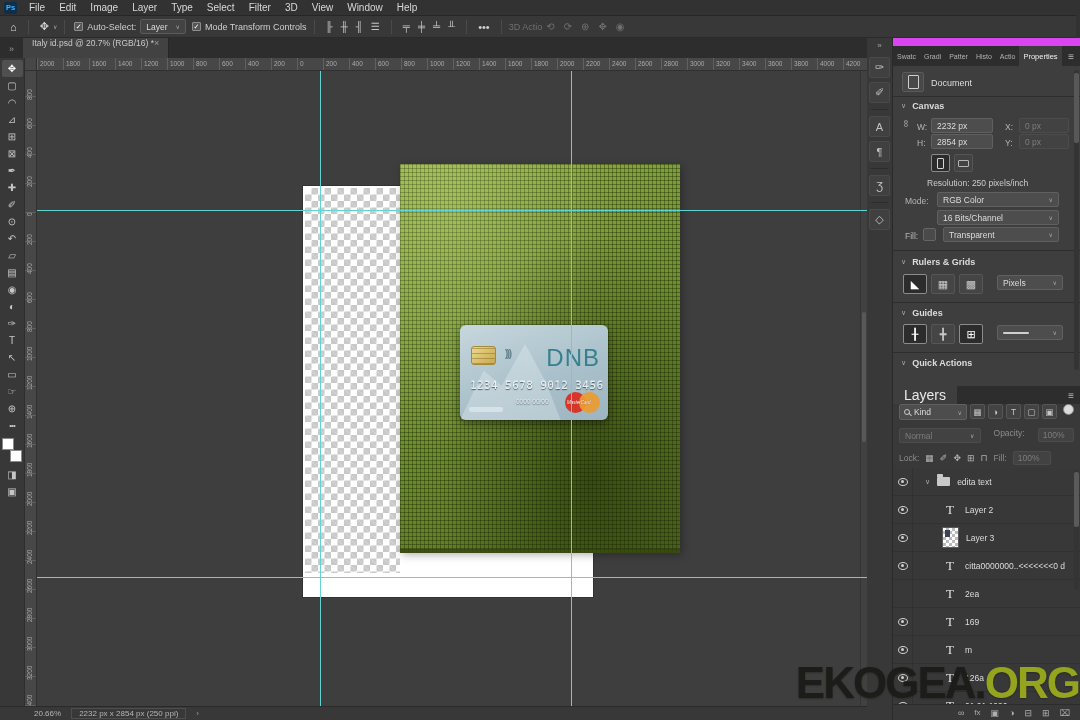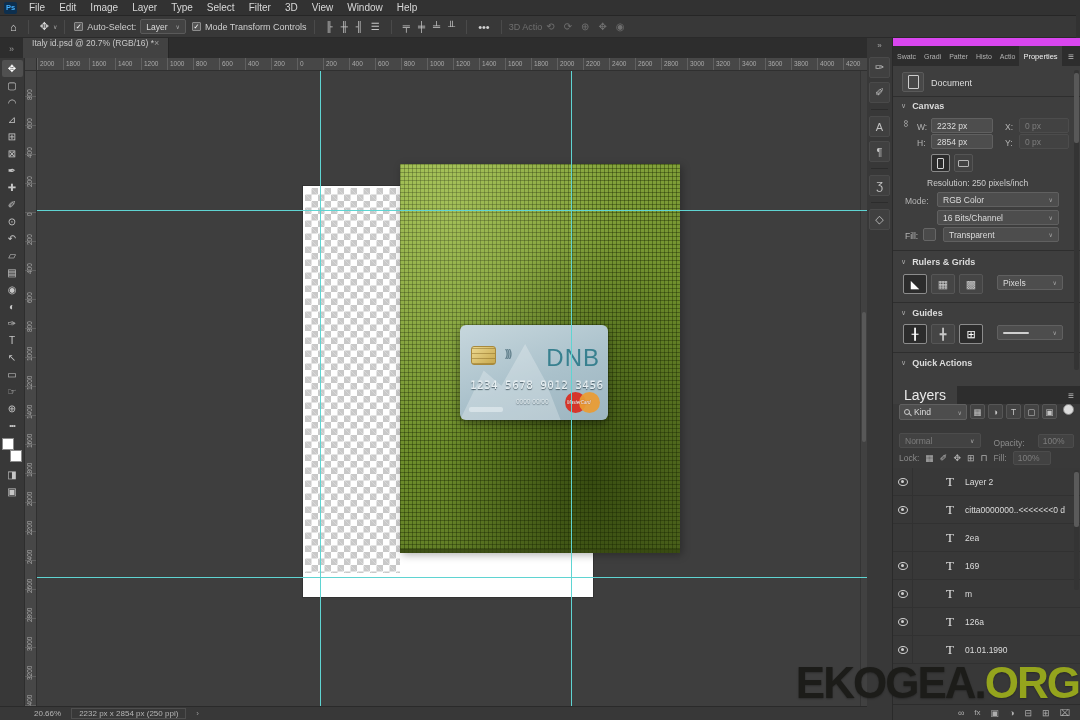--- a/index.html
+++ b/index.html
@@ -111,21 +111,21 @@
 .layers-tabbar{height:18px;background:#2d2d2d;display:flex}
 .ltab{background:#3e3e3e;color:#eaeaea;font-size:14px;padding:0 11px;display:flex;align-items:center}
 .lmenu{margin-left:auto;color:#b8b8b8;padding:0 6px;display:flex;align-items:center;font-size:10px}
 .kind-row{height:24px;display:flex;align-items:flex-start;padding:0 6px;gap:3px}
 .kind-dd{width:72px;height:16px;background:#4d4d4d;border:1px solid #606060;border-radius:2px;display:flex;align-items:center;gap:4px;padding:0 4px;font-size:8.5px;color:#ddd}
 .kind-dd .caret{margin-left:auto}
 .mag{width:6px;height:6px;border:1.4px solid #c8c8c8;border-radius:50%;position:relative;flex:0 0 6px}
 .mag::after{content:'';position:absolute;width:4px;height:1.4px;background:#c8c8c8;transform:rotate(45deg);right:-3px;bottom:-1px}
 .fbtn{width:15px;height:15px;border:1px solid #565656;background:#434343;border-radius:2px;color:#c5c5c5;font-size:8.5px;display:flex;align-items:center;justify-content:center;flex:0 0 15px}
 .fbtn.circle{width:11px;height:11px;border-radius:50%;background:#dcdcdc;border-color:#888;flex:0 0 11px;margin-left:3px}
-.blend-row{height:20px;display:flex;align-items:flex-end;padding:0 6px;gap:13px;font-size:8.5px;color:#8b8b8b}
+.blend-row{height:20px;display:flex;align-items:flex-start;padding:0 6px;gap:13px;font-size:8.5px;color:#8b8b8b}
 .blend-dd{width:86px;height:15px;background:#424242;border:1px solid #4c4c4c;border-radius:2px;display:flex;align-items:center;padding:0 5px;color:#7d7d7d;gap:4px}
 .blend-dd .caret{margin-left:auto}
 .sfld{height:14px;background:#424242;border:1px solid #4c4c4c;border-radius:2px;display:flex;align-items:center;padding:0 4px;color:#7d7d7d;width:38px}
 .lock-row{height:20px;display:flex;align-items:center;padding:0 6px;gap:6px;font-size:8.5px;color:#8b8b8b}
 .lock-ic{color:#b2b2b2;font-size:9px}
 .layers-list{position:absolute;top:82px;left:0;right:0;bottom:16px;overflow:hidden;background:#383838}
 .lscroll{position:absolute;right:1px;top:84px;width:5px;height:120px;background:#343434;border-radius:2px}
 .lscroll i{position:absolute;left:0;right:0;top:2px;height:55px;background:#5a5a5a;border-radius:2px}
 .layer-row{height:28px;display:flex;align-items:center;border-bottom:1px solid #313131;gap:7px}
 .eye-cell{width:20px;flex:0 0 20px;height:100%;display:flex;align-items:center;justify-content:center;border-right:1px solid #313131}
@@ -570,23 +570,39 @@
           <div class="sfld">
               <span>100%</span>
             </div>
         </div>
 
         <div class="layers-list">
           <div class="layer-row">
             <span class="eye-cell">
                 <span class="eye"></span>
               </span>
+            <span class="gcaret">∨</span>
+            <span class="folder"></span>
+            <span class="layer-name">edita text</span>
+          </div>
+          <div class="layer-row">
+            <span class="eye-cell">
+                <span class="eye"></span>
+              </span>
             <span class="ind"></span>
               <span class="tthumb">T</span>
             <span class="layer-name">Layer 2</span>
+          </div>
+          <div class="layer-row">
+            <span class="eye-cell">
+                <span class="eye"></span>
+              </span>
+            <span class="ind"></span>
+              <span class="pthumb"></span>
+            <span class="layer-name">Layer 3</span>
           </div>
           <div class="layer-row">
             <span class="eye-cell">
                 <span class="eye"></span>
               </span>
             <span class="ind"></span>
               <span class="tthumb">T</span>
             <span class="layer-name">citta0000000..&lt;&lt;&lt;&lt;&lt;&lt;&lt;0 d</span>
           </div>
           <div class="layer-row">

